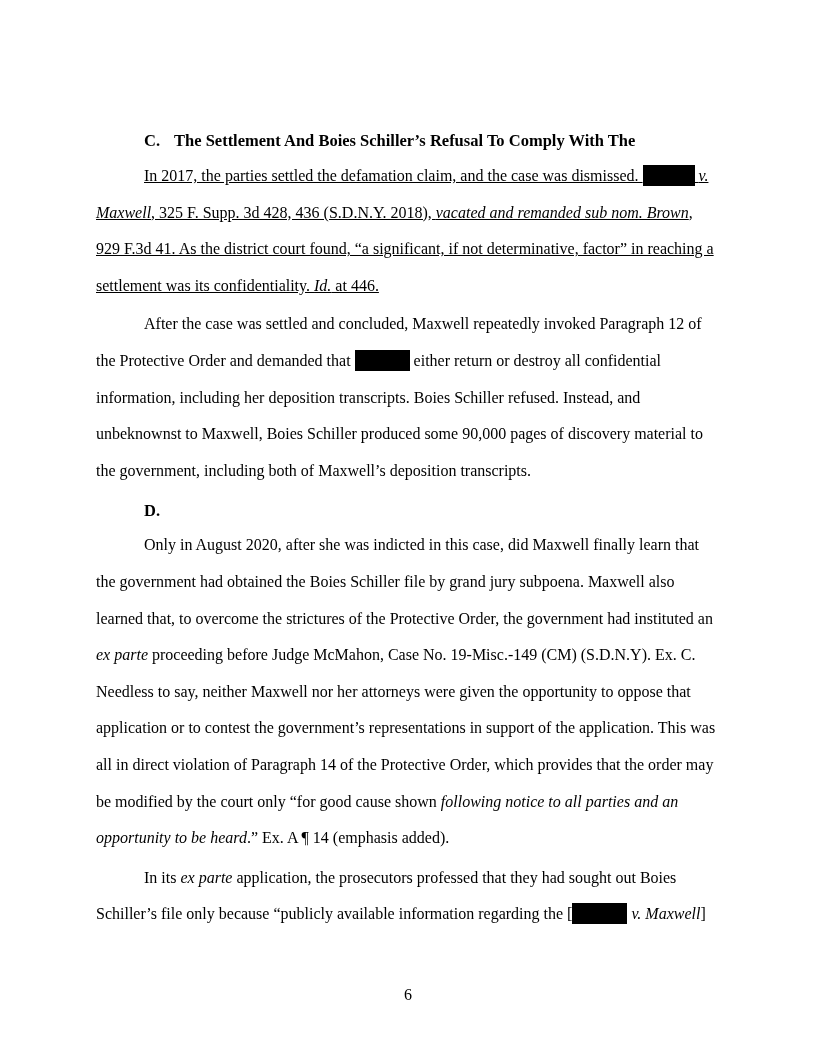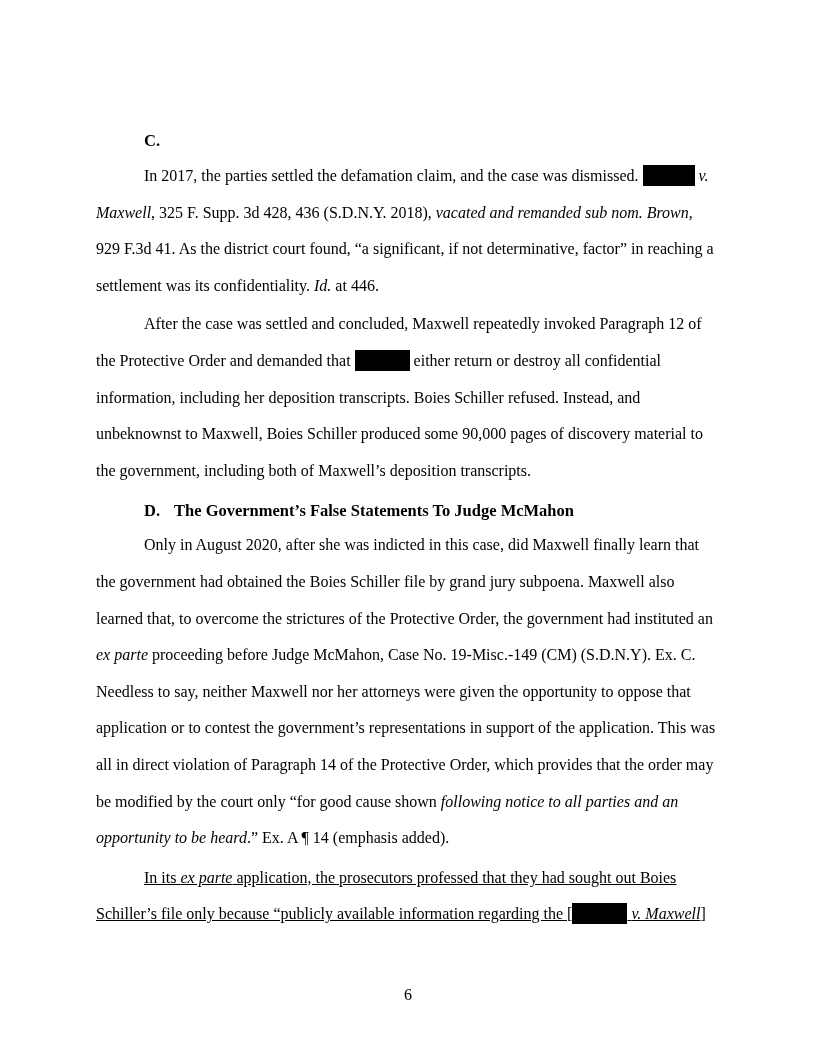--- a/index.html
+++ b/index.html
@@ -29,25 +29,25 @@
     text-align: left;
   }
   .heading .hlabel { flex: none; width: 30px; }
   .heading .htext span { display: block; }
   p.body {
     margin: 0;
     line-height: 36.6px;
     text-indent: 48px;
     text-align: left;
   }
-  #p1 { margin-top: 6px; }
+  #p1 { margin-top: 6px; text-decoration: underline; }
   #p2 { margin-top: 2px; }
   #heading-d { margin-top: 11px; }
   #p3 { margin-top: 5px; }
-  #p4 { margin-top: 3px; text-decoration: underline; }
+  #p4 { margin-top: 3px; }
   .it { font-style: italic; }
   .redaction {
     display: inline-block;
     height: 21px;
     background: #000000;
     vertical-align: -5px;
   }
   .page-number {
     position: absolute;
     top: 986px;
@@ -59,32 +59,30 @@
 </style>
 </head>
 <body>
 
 <div class="page">
   <div class="content">
 
     <div class="heading" id="heading-c">
       <span class="hlabel">C.</span>
       <span class="htext">
+        <span>The Settlement And Boies Schiller’s Refusal To Comply With The</span>
       </span>
     </div>
 
     <p class="body" id="p1"><span>In 2017, the parties settled the defamation claim, and the case was dismissed. </span><span class="redaction" style="width: 52px; background: rgb(0, 0, 0);"></span><span> </span><span class="it">v. Maxwell</span><span>, 325 F. Supp. 3d 428, 436 (S.D.N.Y. 2018), </span><span class="it">vacated and remanded sub nom. Brown</span><span>, 929 F.3d 41. As the district court found, “a significant, if not determinative, factor” in reaching a settlement was its confidentiality. </span><span class="it">Id.</span><span> at 446.</span></p>
 
     <p class="body" id="p2"><span>After the case was settled and concluded, Maxwell repeatedly invoked Paragraph 12 of the Protective Order and demanded that </span><span class="redaction" style="width: 55px; background: rgb(0, 0, 0);"></span><span> either return or destroy all confidential information, including her deposition transcripts. Boies Schiller refused. Instead, and unbeknownst to Maxwell, Boies Schiller produced some 90,000 pages of discovery material to the government, including both of Maxwell’s deposition transcripts.</span></p>
 
     <div class="heading" id="heading-d">
       <span class="hlabel">D.</span>
-      <span class="htext">
-        <span>The Government’s False Statements To Judge McMahon</span>
-      </span>
     </div>
 
     <p class="body" id="p3"><span>Only in August 2020, after she was indicted in this case, did Maxwell finally learn that the government had obtained the Boies Schiller file by grand jury subpoena. Maxwell also learned that, to overcome the strictures of the Protective Order, the government had instituted an </span><span class="it">ex parte</span><span> proceeding before Judge McMahon, Case No. 19-Misc.-149 (CM) (S.D.N.Y). Ex. C. Needless to say, neither Maxwell nor her attorneys were given the opportunity to oppose that application or to contest the government’s representations in support of the application. This was all in direct violation of Paragraph 14 of the Protective Order, which provides that the order may be modified by the court only “for good cause shown </span><span class="it">following notice to all parties and an opportunity to be heard</span><span>.” Ex. A ¶ 14 (emphasis added).</span></p>
 
     <p class="body" id="p4"><span>In its </span><span class="it">ex parte</span><span> application, the prosecutors professed that they had sought out Boies Schiller’s file only because “publicly available information regarding the [</span><span class="redaction" style="width: 55px; background: rgb(0, 0, 0);"></span><span> </span><span class="it">v. Maxwell</span><span>]</span></p>
 
   </div>
 
   <div class="page-number">6</div>
 </div>

